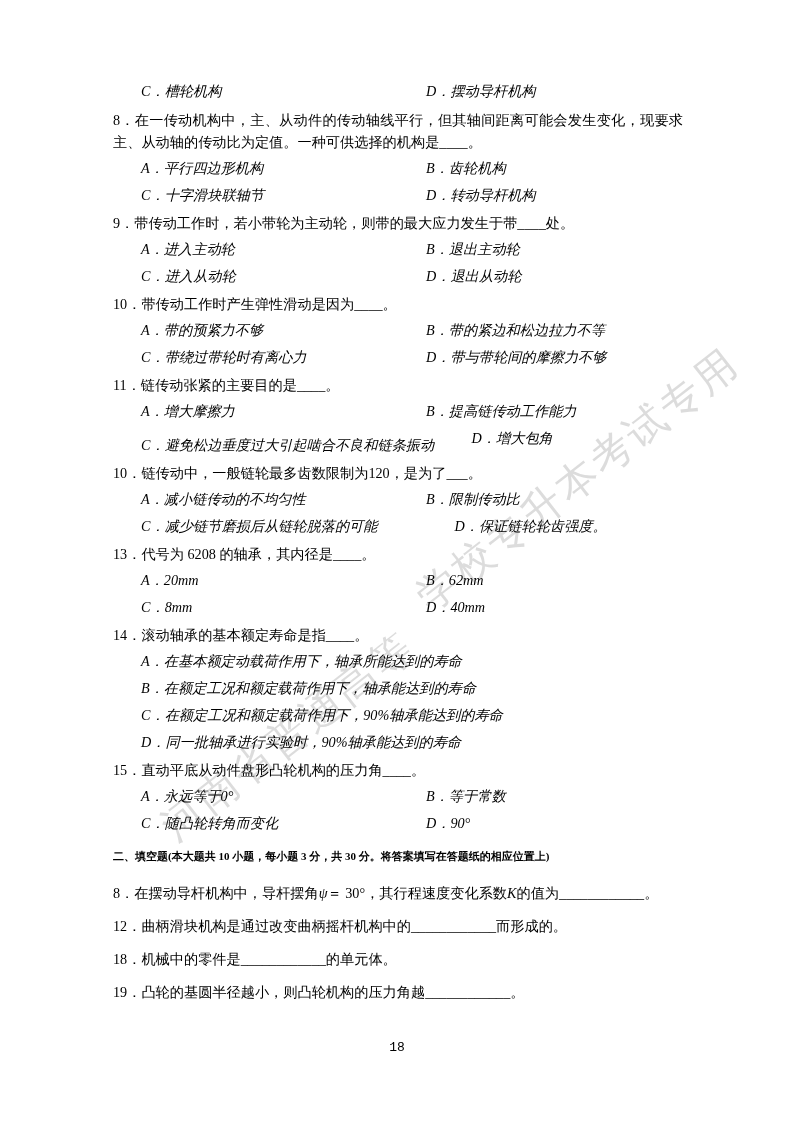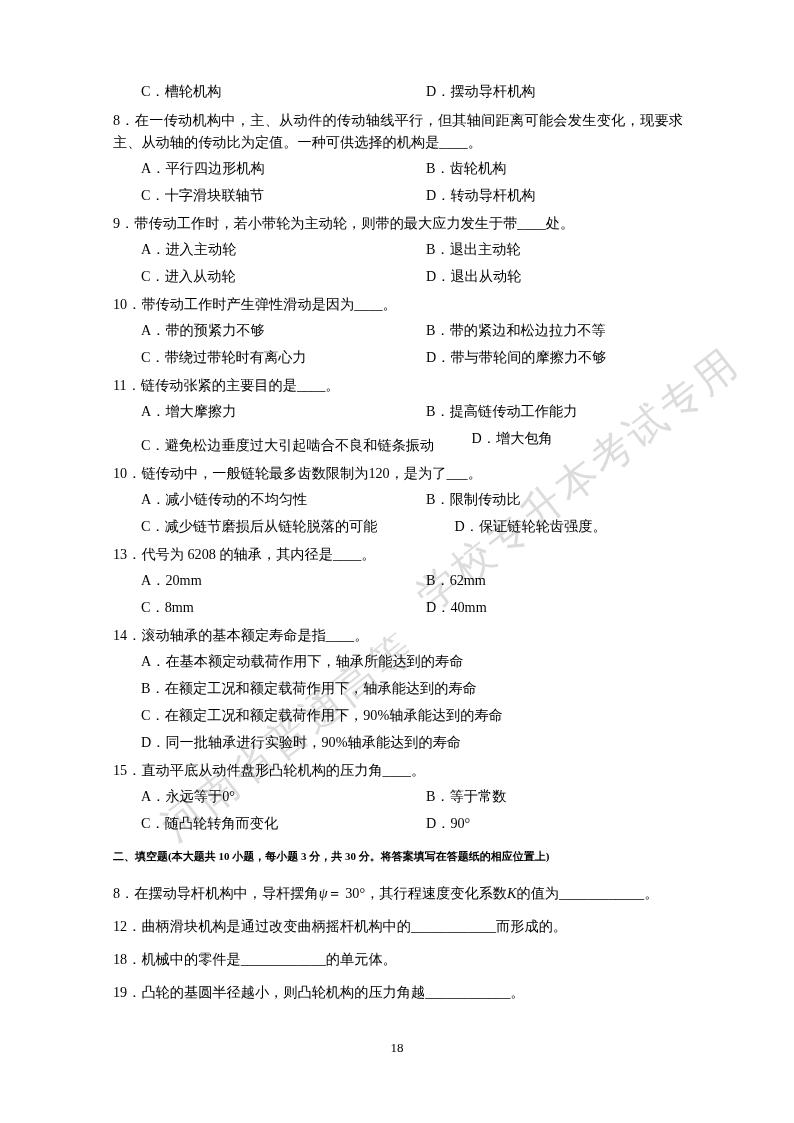--- a/index.html
+++ b/index.html
@@ -60,20 +60,21 @@
     position: relative;
     z-index: 10;
     display: flex;
     flex-wrap: wrap;
     font-size: 14.2px;
     line-height: 1.9;
   }
   .opt {
     box-sizing: border-box;
     padding-left: 28px;
+    font-style: italic;
   }
   .opt.half { width: 50%; }
   .opt.full { width: 100%; }
   .opt.w55 { width: 55%; }
   .opt.w45 { width: 45%; }
   .opt.w58 { width: 58%; margin-top: 7px; }
   .opt.w42 { width: 42%; }
 
   .first-line {
     position: relative;
@@ -101,21 +102,21 @@
     margin-bottom: 6px;
   }
   .italic { font-style: italic; }
   .pagenum {
     position: absolute;
     left: 0;
     right: 0;
     top: 1040px;
     text-align: center;
     font-size: 13px;
-    font-family: Liberation Serif, serif;
+    font-family: Liberation Mono, monospace;
   }
 </style>
 </head>
 <body>
 
 <div class="page">
 
   <div class="watermark">
     <span class="wm1">河南省普通高等</span>
     <span class="wm2">学校专升本考试专用</span>

